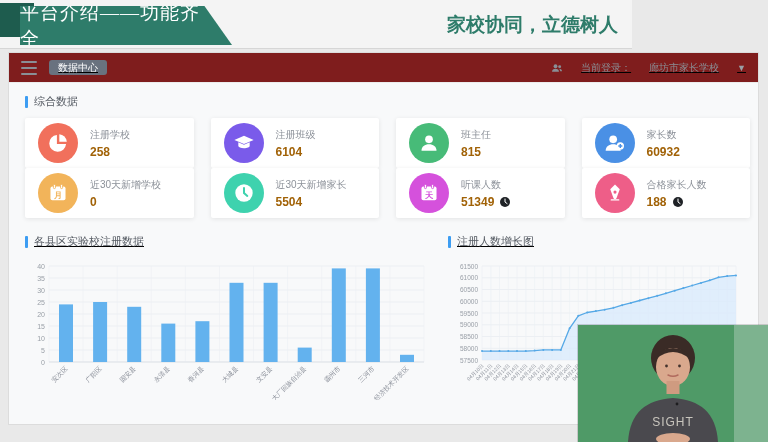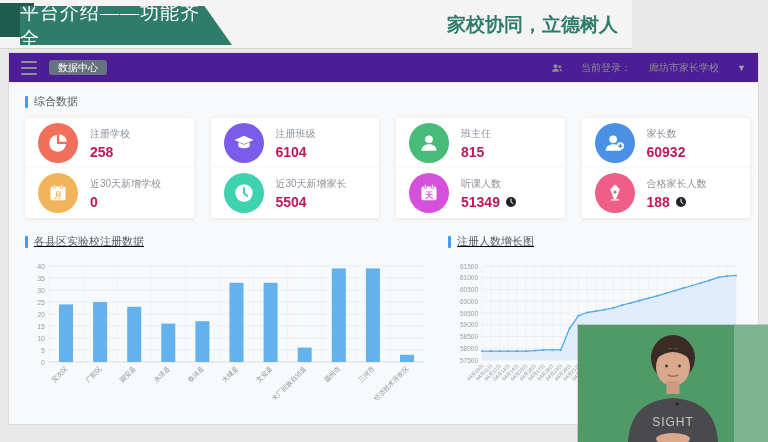--- a/index.html
+++ b/index.html
@@ -17,38 +17,38 @@
     display:flex;align-items:center;justify-content:center;
     color:#fff;font-family:"Liberation Serif",serif;font-size:19px;letter-spacing:1px;
     padding-right:18px;box-sizing:border-box;
   }
   .slogan{position:absolute;right:14px;top:12px;font-size:19px;font-weight:bold;color:#2e7c6a;}
   
   .dashboard{
     position:absolute;left:8px;top:52px;width:751px;height:373px;
     background:#f8f9fa;border:1px solid #dcdcdc;box-sizing:border-box;
   }
-  .topbar{height:29px;background:#4c1d95;border-bottom:1px solid #ececec;display:flex;align-items:center;padding:0 12px;}
+  .topbar{height:29px;background:#7f1d1d;border-bottom:1px solid #ececec;display:flex;align-items:center;padding:0 12px;text-decoration:underline;}
   .hamburger{width:16px;height:14px;display:flex;flex-direction:column;justify-content:space-between;cursor:pointer;margin-right:12px;}
   .hamburger i{display:block;height:2px;background:#8a8f96;border-radius:1px;}
   .tab-badge{background:#69727f;color:#fff;font-size:10px;padding:2.5px 9px;border-radius:3px;line-height:1;}
   .login{margin-left:auto;display:flex;align-items:center;gap:18px;font-size:10px;color:#8a8f96;cursor:pointer;}
   .login svg{width:12px;height:12px;fill:#8a8f96;}
   .caret{font-size:9px;color:#9aa0a6;}
   .content{padding:8px 8px 0 16px;}
   .section-title{display:flex;align-items:center;gap:6px;font-size:11px;color:#545a62;margin:3px 0 9px 0;}
   .bluebar{width:3px;height:12px;background:#3d9df2;border-radius:1px;}
   
   .stats-grid{display:grid;grid-template-columns:repeat(4,1fr);gap:0 17px;margin-bottom:13px;}
   .stat-card{background:#fff;border-radius:2px;box-shadow:0 1px 5px rgba(0,0,0,.09);height:50px;display:flex;align-items:center;padding-left:13px;gap:12px;}
   .stat-circle{width:40px;height:40px;border-radius:50%;flex:0 0 40px;display:flex;align-items:center;justify-content:center;}
   .stat-circle svg{width:22px;height:22px;overflow:visible;}
   .stat-label{font-size:10px;color:#8c9199;margin-bottom:3px;white-space:nowrap;}
   .stat-value-row{display:flex;align-items:center;gap:5px;}
-  .stat-value{font-size:14px;font-weight:bold;color:#be185d;}
+  .stat-value{font-size:12px;font-weight:bold;color:#a16207;}
   .mini-clock{width:12px;height:12px;}
   
   .charts-row{display:flex;gap:18px;text-decoration:underline;}
   .chart-card{min-width:0;}
   .chart-card.left{flex:0 0 405px;}
   .chart-card.right{flex:1;}
   svg text{font-family:"Liberation Sans",sans-serif;}
   
   .video{position:absolute;left:578px;top:325px;width:190px;height:117px;z-index:20;box-shadow:0 0 0 1px rgba(0,0,0,.15);}
   .video svg{display:block;}

